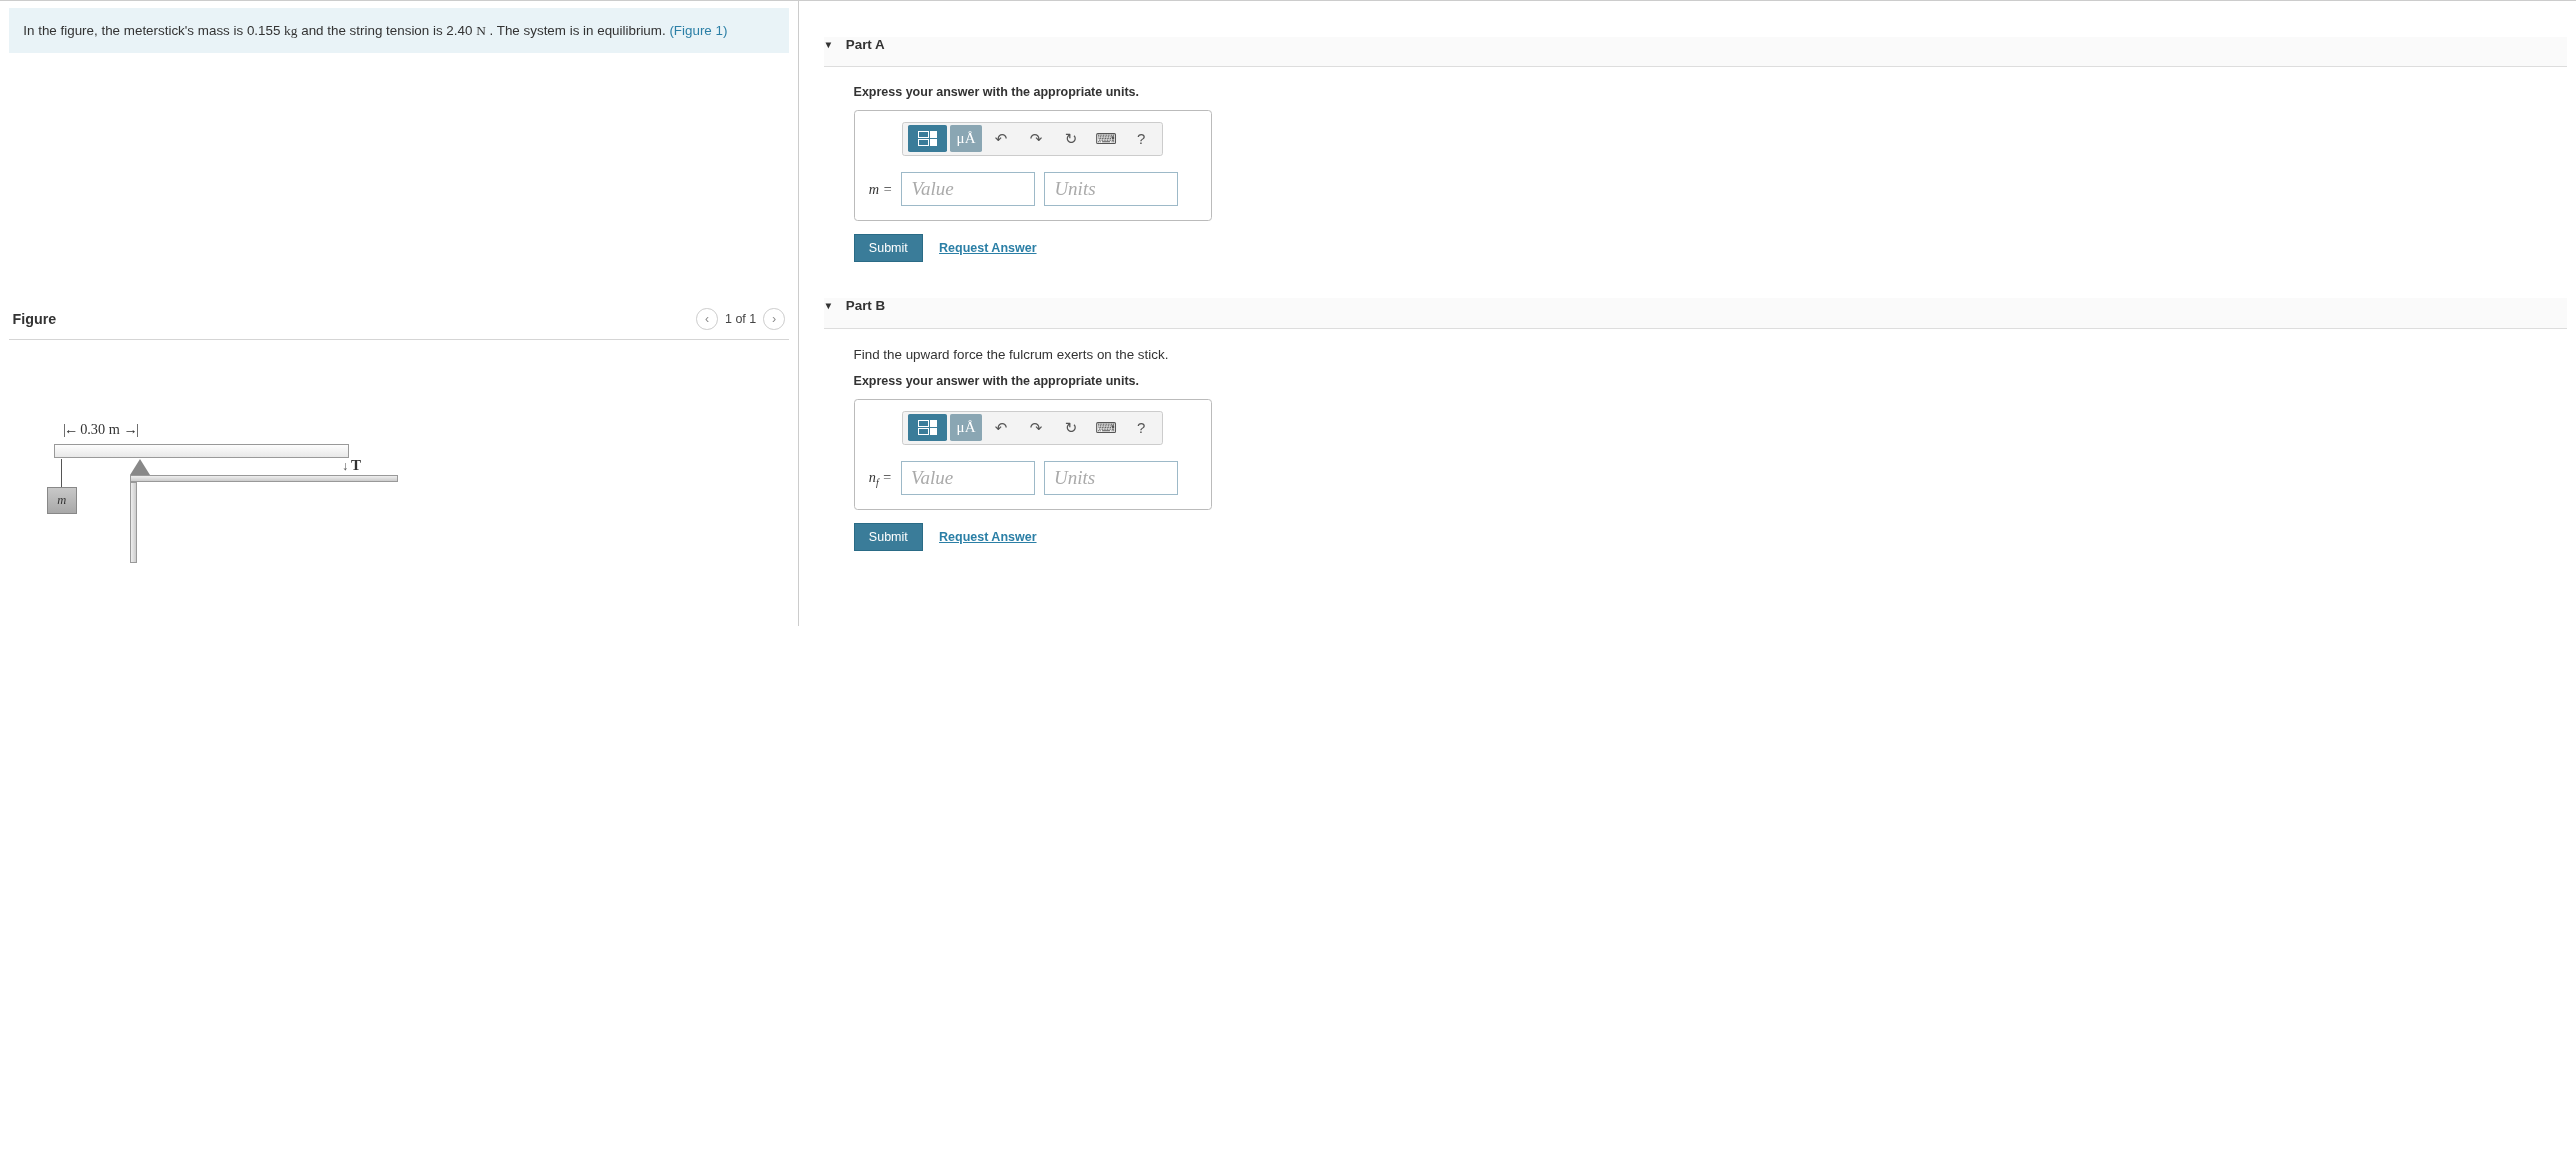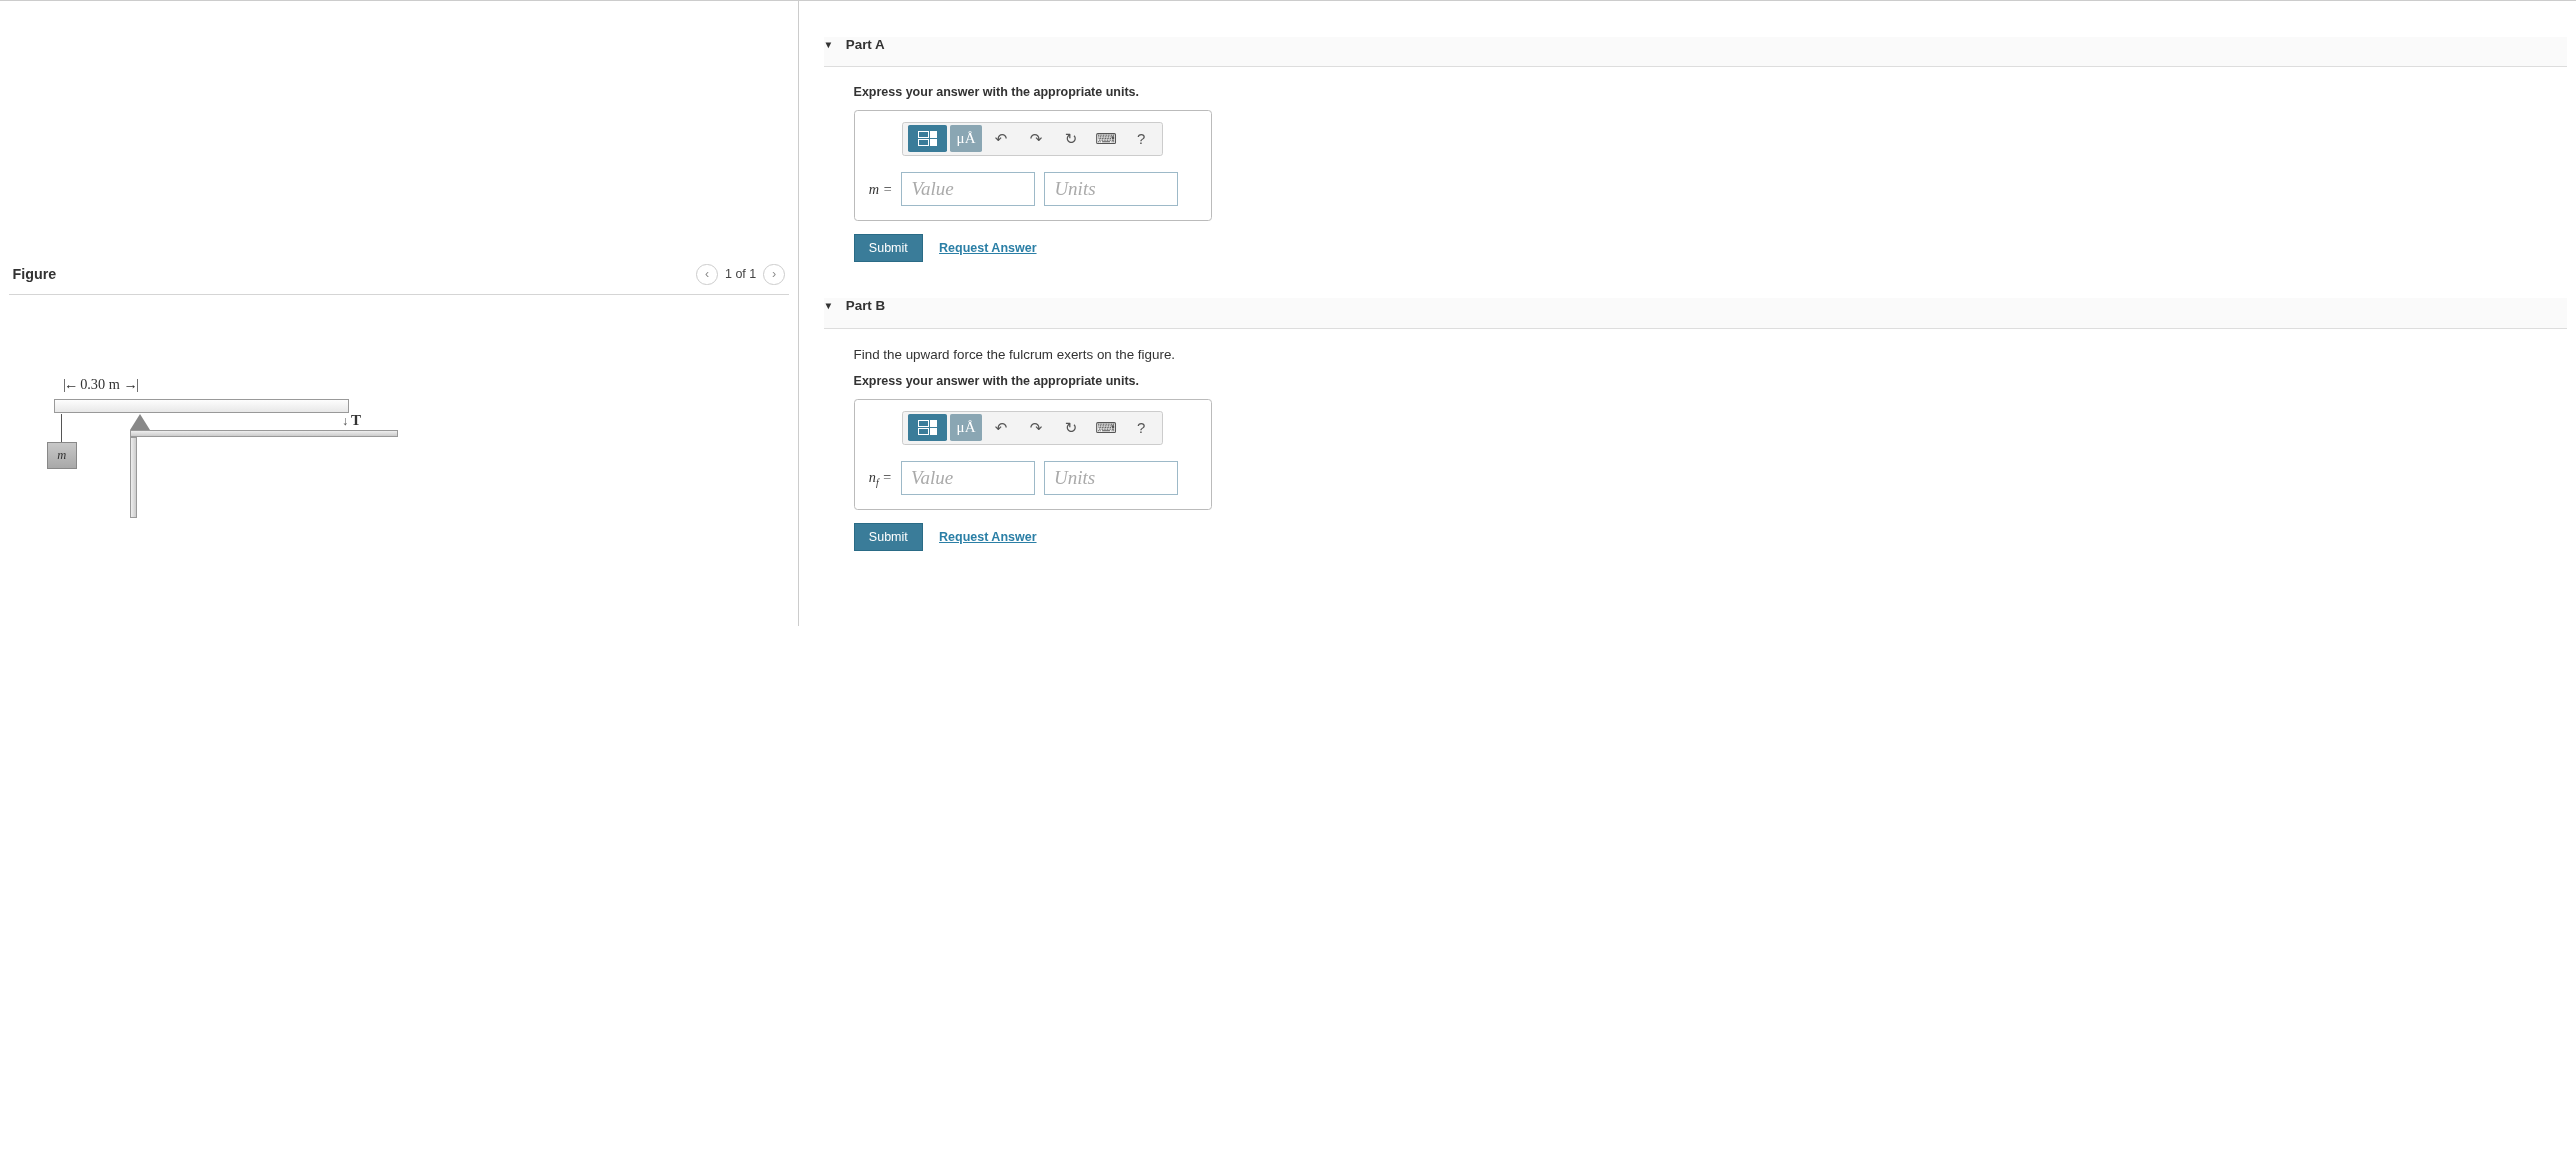--- a/index.html
+++ b/index.html
@@ -195,20 +195,23 @@
   .request-link {
     color: #2b7fa6; text-decoration: underline; font-weight: bold;
     font-size: 12.5px; cursor: pointer;
   }
 </style>
 </head>
 <body>
 
 <div class="container">
   <div class="left-col">
+    <div class="problem-box">
+      <span>In the figure, the meterstick's mass is 0.155 </span><span style="font-family:'Times New Roman',serif">kg</span><span> and the string tension is 2.40 </span><span style="font-family:'Times New Roman',serif">N</span><span> . The system is in equilibrium. </span><span class="fig-link">(Figure 1)</span>
+    </div>
 
     <div class="figure-header">
       <h3>Figure</h3>
       <div class="pager">
         <div class="pager-btn">‹</div>
         <span>1 of 1</span>
         <div class="pager-btn">›</div>
       </div>
     </div>
 
@@ -264,21 +267,21 @@
       </div>
     </div>
 
     <div class="part">
       <div class="part-header">
         <span class="caret">▼</span>
         <span class="part-title">Part B</span>
       </div>
       <div class="part-body">
         <div class="instruct">
-          <span>Find the upward force the fulcrum exerts on the figure.</span>
+          <span>Find the upward force the fulcrum exerts on the stick.</span>
         </div>
         <div class="bold">Express your answer with the appropriate units.</div>
         <div class="answer-area">
           <div class="toolbar">
             <div class="tool-btn templates">
               <div class="template-glyph">
                   <span class="sq"></span>
                   <span></span>
                   <span class="sq"></span>
                   <span></span>

